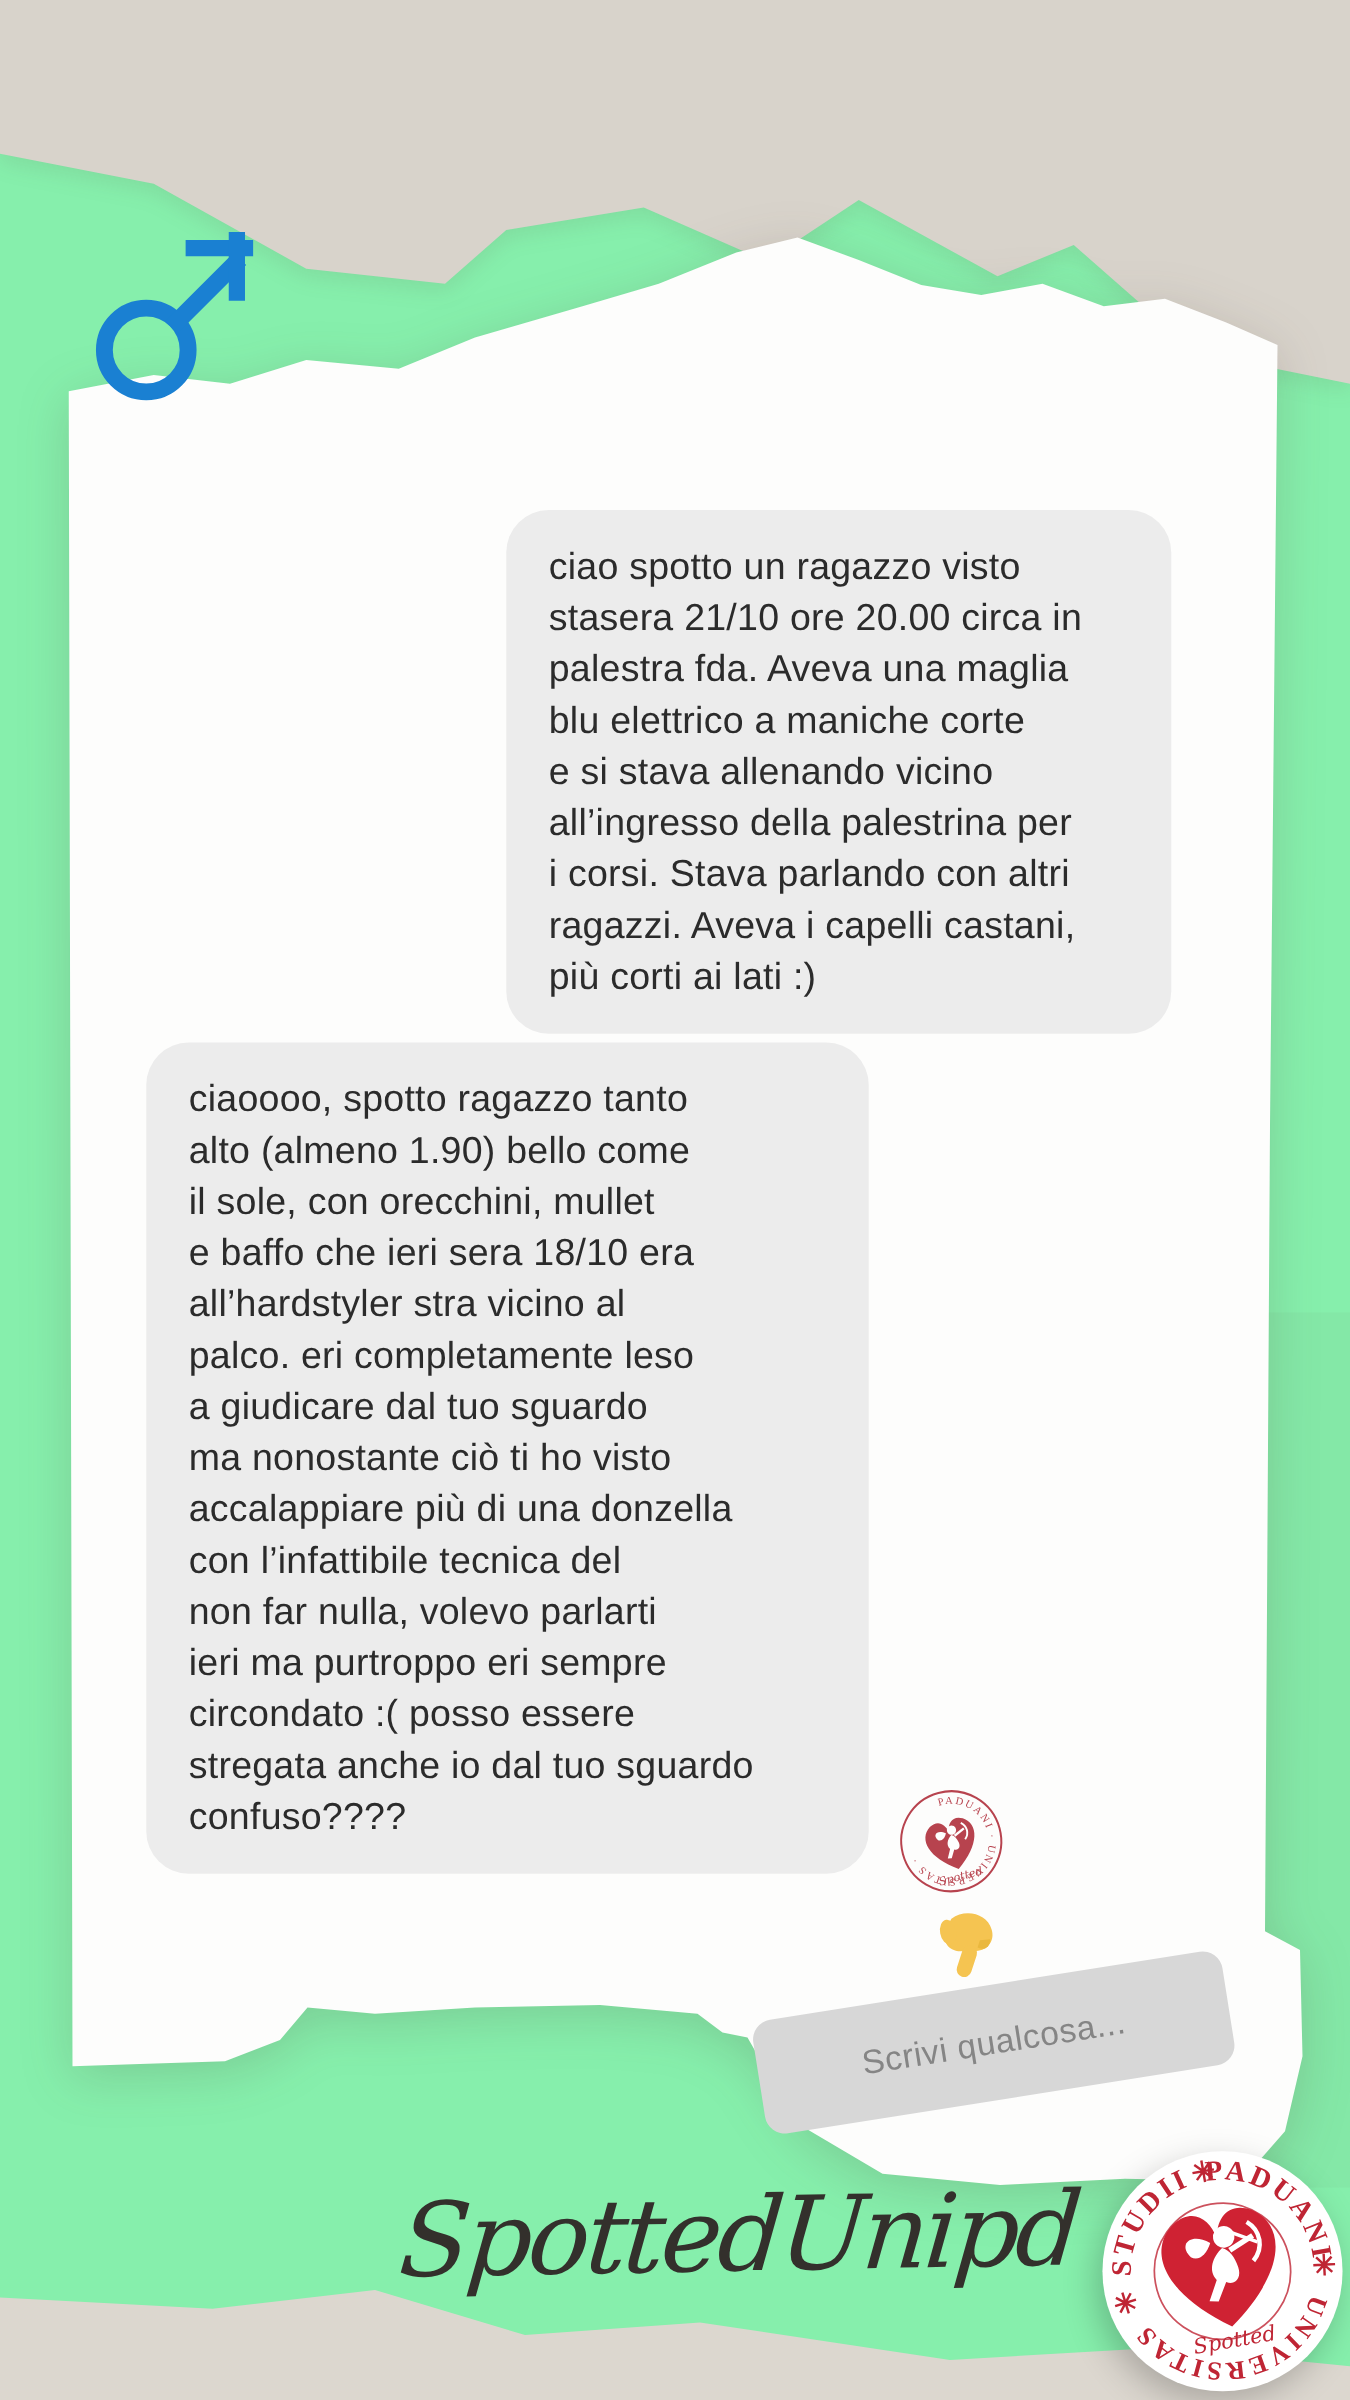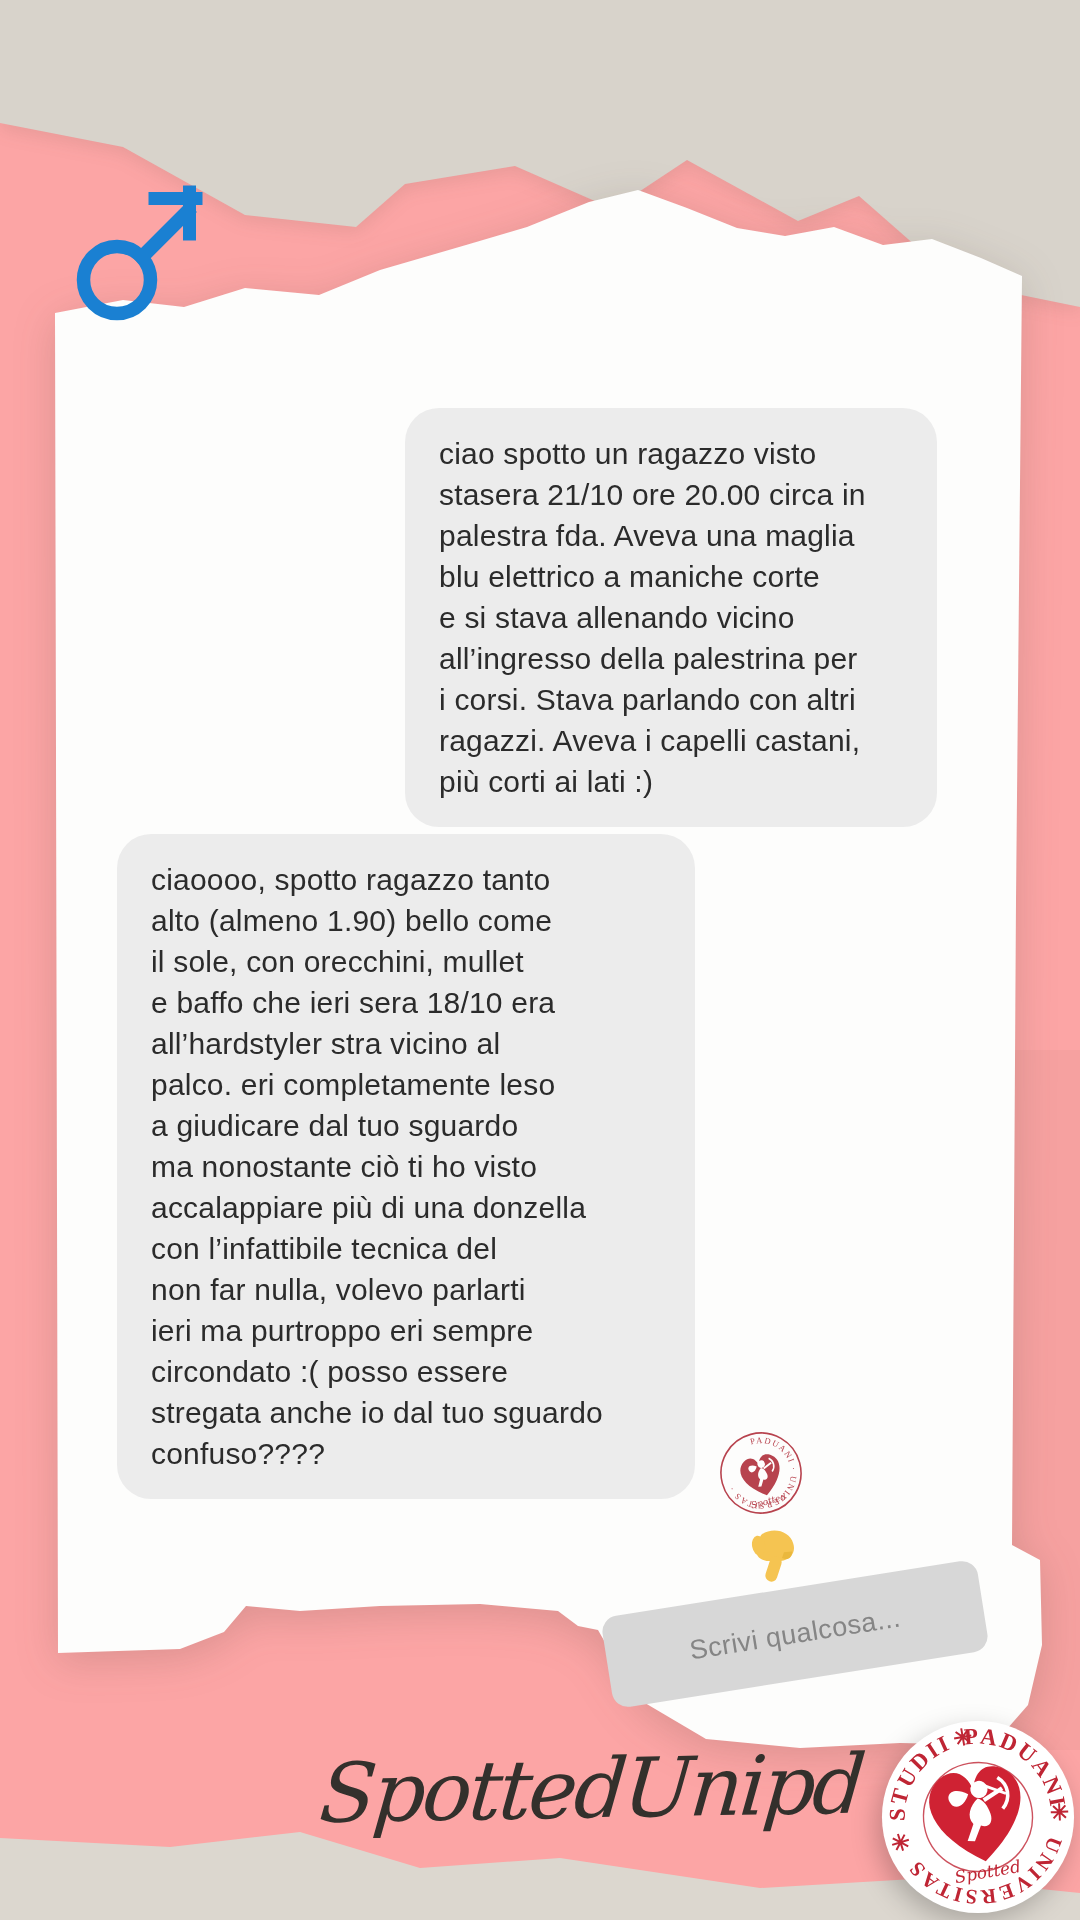--- a/index.html
+++ b/index.html
@@ -1,17 +1,17 @@
 <!DOCTYPE html>
 <html><head>
 <meta charset="utf-8">
 <style>
   html,body{margin:0;padding:0;background:#c9c4bc;}
   .stage{position:relative;width:1080px;height:1920px;overflow:hidden;
-         background:#fca5a5;font-family:"Liberation Sans",sans-serif;}
+         background:#86efac;font-family:"Liberation Sans",sans-serif;}
   .bg{position:absolute;left:0;top:0;z-index:0;}
   .band-top{fill:#d8d3cb;filter:drop-shadow(0 5px 9px rgba(80,70,55,.12));}
   .band-bottom{fill:#dcd7cf;}
   .right-shade{fill:rgba(90,80,60,.04);}
   .paper{fill:#fdfdfc;filter:drop-shadow(0 9px 20px rgba(70,58,42,.18));}
 
   .bubble{position:absolute;z-index:3;background:#ececec;color:#2b2b2b;
           font-size:30px;line-height:41px;white-space:pre-line;
           border-radius:34px;padding:25px 34px;box-sizing:border-box;
           letter-spacing:.2px;}

